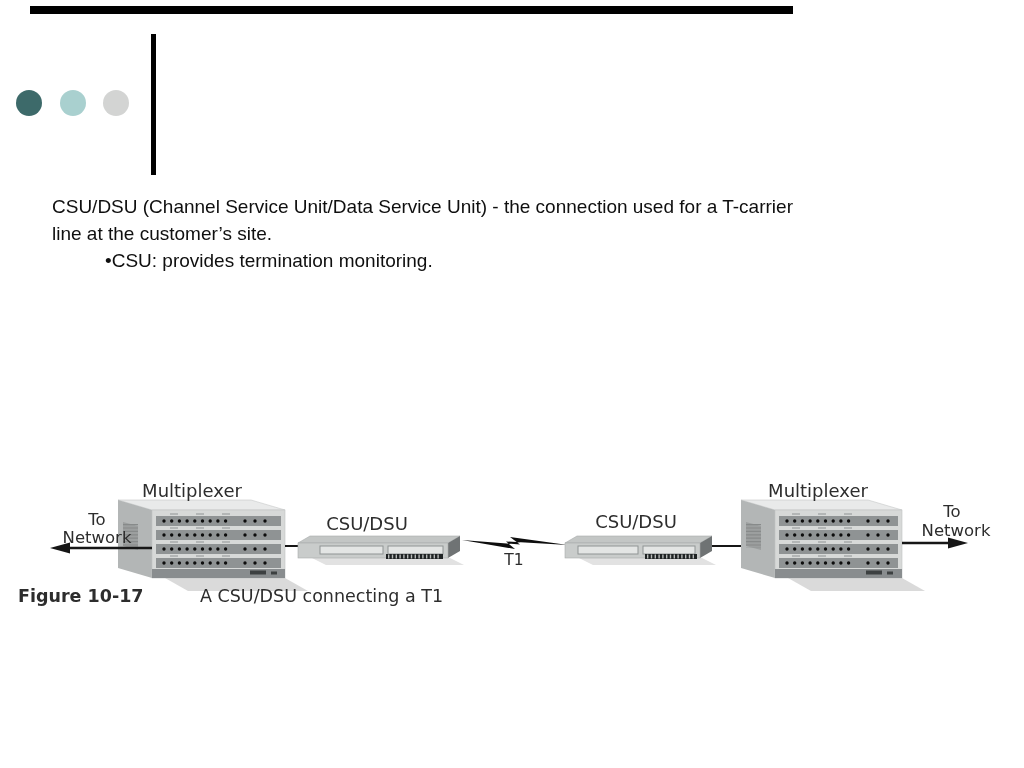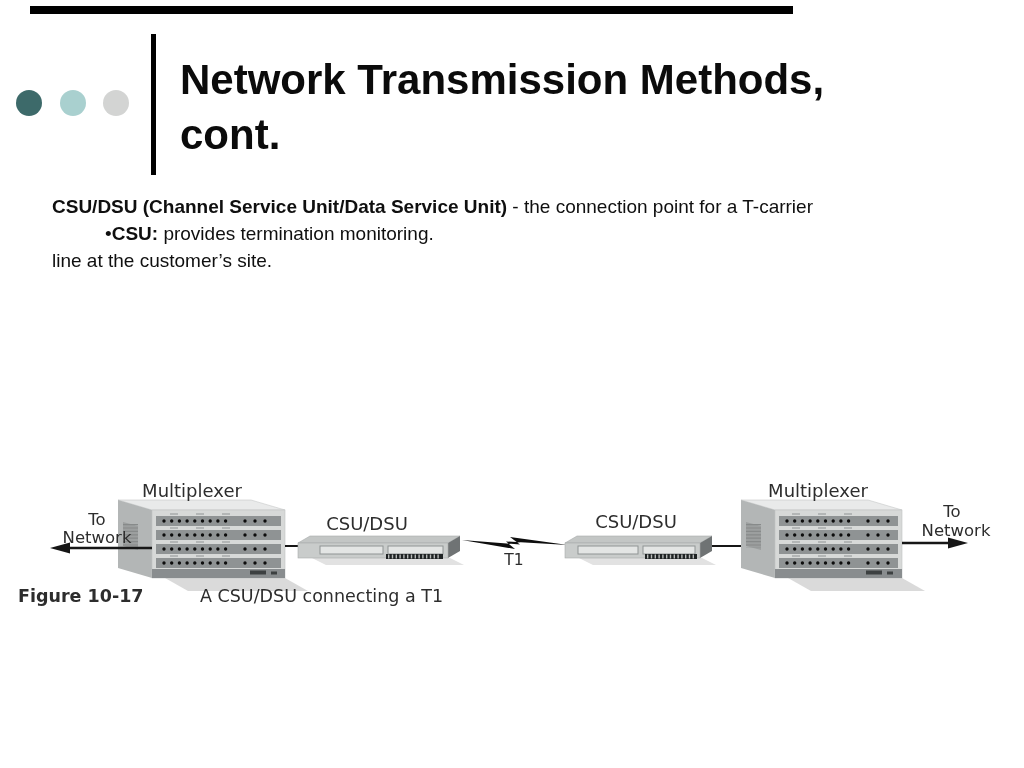--- a/index.html
+++ b/index.html
@@ -15,42 +15,41 @@
   .dot3{left:103px;background:#d3d4d3;}
 
   .title{position:absolute;left:180px;top:52px;width:750px;
          font-weight:bold;font-size:42px;line-height:1.31;color:#0b0b0b;}
 
   .bodytext{position:absolute;left:52px;top:193px;width:932px;
             font-size:19px;line-height:27px;color:#0f0f0f;}
   .bodytext .ln{display:block;white-space:nowrap;}
   .ind1{padding-left:53px;}
   .ind2{padding-left:60px;}
-  .bodytext b{font-weight:bold;margin-top:12px;}
+  .bodytext b{font-weight:normal;margin-top:12px;}
 
   .figure-svg{position:absolute;left:0;top:460px;}
   text{font-family:"DejaVu Sans",sans-serif;fill:#2d2d2d;}
 </style>
 </head>
 <body>
 
 <div class="slide">
 
   <div class="top-bar"></div>
   <div class="dot dot1"></div>
   <div class="dot dot2"></div>
   <div class="dot dot3"></div>
   <div class="vline"></div>
 
-  <h1 class="title" style="margin:0;">Network Transmission Methods, cont.</h1>
 
   <div class="bodytext">
-    <span class="ln"><b>CSU/DSU (Channel Service Unit/Data Service Unit)</b><span> - the connection point for a T-carrier</span></span>
+    <span class="ln"><b>CSU/DSU (Channel Service Unit/Data Service Unit)</b><span> - the connection used for a T-carrier</span></span>
+    <span class="ln">line at the customer’s site.</span>
     <span class="ln ind1"><span>•</span><b>CSU:</b><span> provides termination monitoring.</span></span>
-    <span class="ln">line at the customer’s site.</span>
   </div>
 
   <svg class="figure-svg" width="1024" height="170" viewBox="0 0 1024 170">
 
     <g>
       <polygon points="165,118 285,118 308,131 188,131" fill="#dadada"></polygon>
       <polygon points="152,50 285,50 251,40 118,40" fill="#e9eaea" stroke="#c6c8c8" stroke-width="0.6"></polygon>
       <polygon points="118,40 152,50 152,118 118,108" fill="#b3b6b6"></polygon>
       <polygon points="123,62 138,66 138,90 123,86" fill="#9c9f9f"></polygon>
       <line x1="130.5" y1="64" x2="130.5" y2="88" stroke="#878a8a" stroke-width="15" stroke-dasharray="1.2,2.2"></line>

